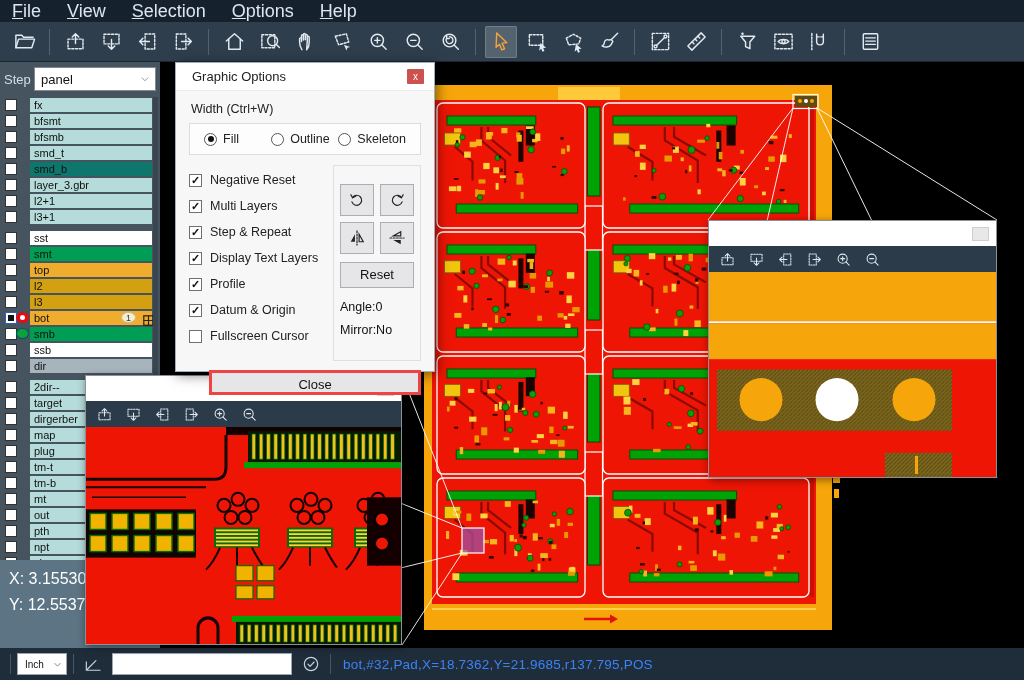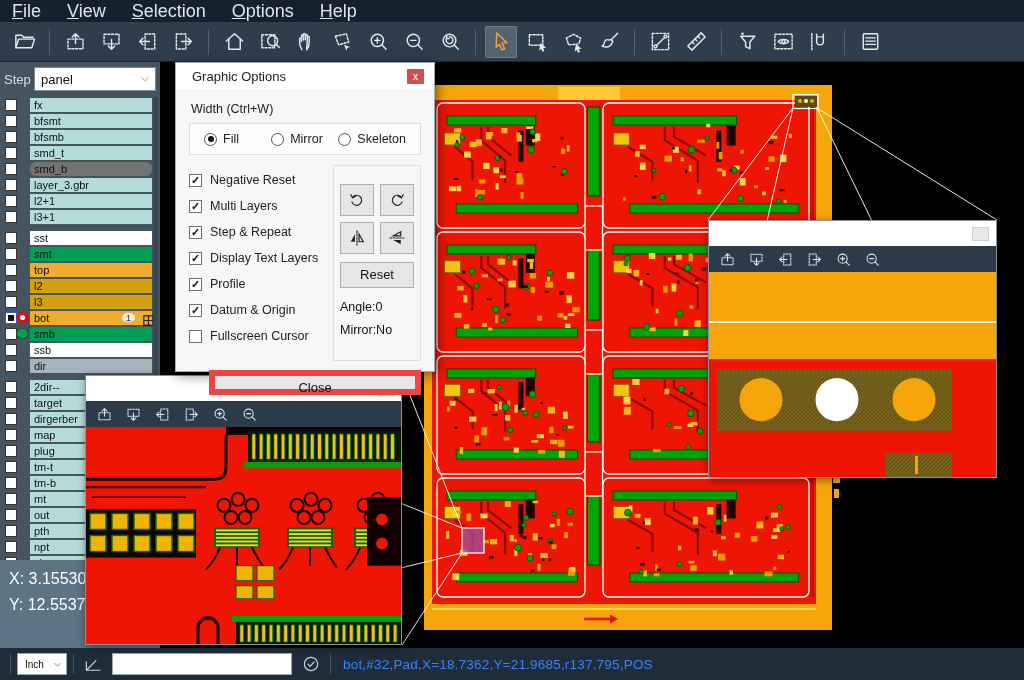--- a/index.html
+++ b/index.html
@@ -58,21 +58,21 @@
   .dlg-main{display:flex;gap:8px;}
   .check-col{flex:1;padding-top:2px;}
   .chk-row{display:flex;align-items:center;gap:8px;height:26px;}
   .cbox{width:13px;height:13px;border:1px solid #707070;background:#fff;box-sizing:border-box;font-size:11px;line-height:11px;text-align:center;color:#111;font-weight:bold;}
   .ctrl-box{width:88px;border:1px solid #e0e0e0;padding:18px 6px;box-sizing:border-box;}
   .btn-grid{display:grid;grid-template-columns:34px 34px;gap:6px;margin-bottom:8px;}
   .sq-btn{width:34px;height:32px;background:#e6e6e8;border:1px solid #aeaeb2;display:flex;align-items:center;justify-content:center;color:#222;font-size:17px;box-sizing:border-box;}
   .sq-btn svg{width:20px;height:20px;stroke:#222;fill:none;stroke-width:1.4;stroke-linecap:round;}
   .reset-btn{width:74px;height:26px;background:#e6e6e8;border:1px solid #aeaeb2;font-size:13px;color:#111;text-align:center;line-height:24px;box-sizing:border-box;margin-bottom:8px;}
   .ang-txt{font-size:12.5px;line-height:1.85;color:#111;}
-  .close-btn{margin-top:9px;height:25px;background:#e6e6e8;border:6px solid #ef4444;text-align:center;line-height:23px;font-size:13px;color:#111;box-sizing:border-box;margin-left:20px;}
+  .close-btn{margin-top:9px;height:25px;background:#e6e6e8;border:3px solid #ef4444;text-align:center;line-height:23px;font-size:13px;color:#111;box-sizing:border-box;margin-left:20px;}
   
   .magwin{background:#fff;border:1px solid #8b9198;display:flex;flex-direction:column;z-index:25;box-shadow:1px 2px 8px rgba(0,0,0,.45);}
   #mag1{left:85px;top:375px;width:317px;height:270px;}
   #mag2{left:708px;top:220px;width:289px;height:258px;}
   .mag-title{height:25px;background:#fff;position:relative;}
   .mag-btn{position:absolute;right:7px;top:6px;width:15px;height:12px;background:#e8e8e8;border:1px solid #cfcfcf;}
   .mag-toolbar{height:26px;background:#2c3b4a;display:flex;align-items:center;gap:12px;padding:0 10px;}
   .mag-toolbar .mic{width:17px;height:17px;color:#dfe8ef;}
   .mag-toolbar .mic svg{width:17px;height:17px;stroke:currentColor;fill:none;stroke-width:1.5;stroke-linecap:round;stroke-linejoin:round;}
   .mag-content{flex:1;position:relative;overflow:hidden;background:#ee1505;}
@@ -704,21 +704,21 @@
         <div class="lrow">
           <div class="lcheck"></div>
           <div class="lname" style="background: rgb(181, 220, 218);">bfsmb</div>
         </div>
         <div class="lrow">
           <div class="lcheck"></div>
           <div class="lname" style="background: rgb(181, 220, 218);">smd_t</div>
         </div>
         <div class="lrow">
           <div class="lcheck"></div>
-          <div class="lname" style="background: #737373; border-radius: 6px;">smd_b</div>
+          <div class="lname" style="background: #0f766e;">smd_b</div>
         </div>
         <div class="lrow">
           <div class="lcheck"></div>
           <div class="lname" style="background: rgb(181, 220, 218);">layer_3.gbr</div>
         </div>
         <div class="lrow">
           <div class="lcheck"></div>
           <div class="lname" style="background: rgb(181, 220, 218);">l2+1</div>
         </div>
         <div class="lrow">
@@ -835,21 +835,21 @@
     </div>
     <div class="dlg-body">
       <div class="dlg-width-label">Width (Ctrl+W)</div>
       <div class="radio-box">
           <div class="radio">
             <span class="rdot sel"></span>
             <span>Fill</span>
           </div>
           <div class="radio">
             <span class="rdot"></span>
-            <span>Mirror</span>
+            <span>Outline</span>
           </div>
           <div class="radio">
             <span class="rdot"></span>
             <span>Skeleton</span>
           </div>
         </div>
       <div class="dlg-main">
         <div class="check-col">
             <div class="chk-row">
               <span class="cbox">✓</span>

